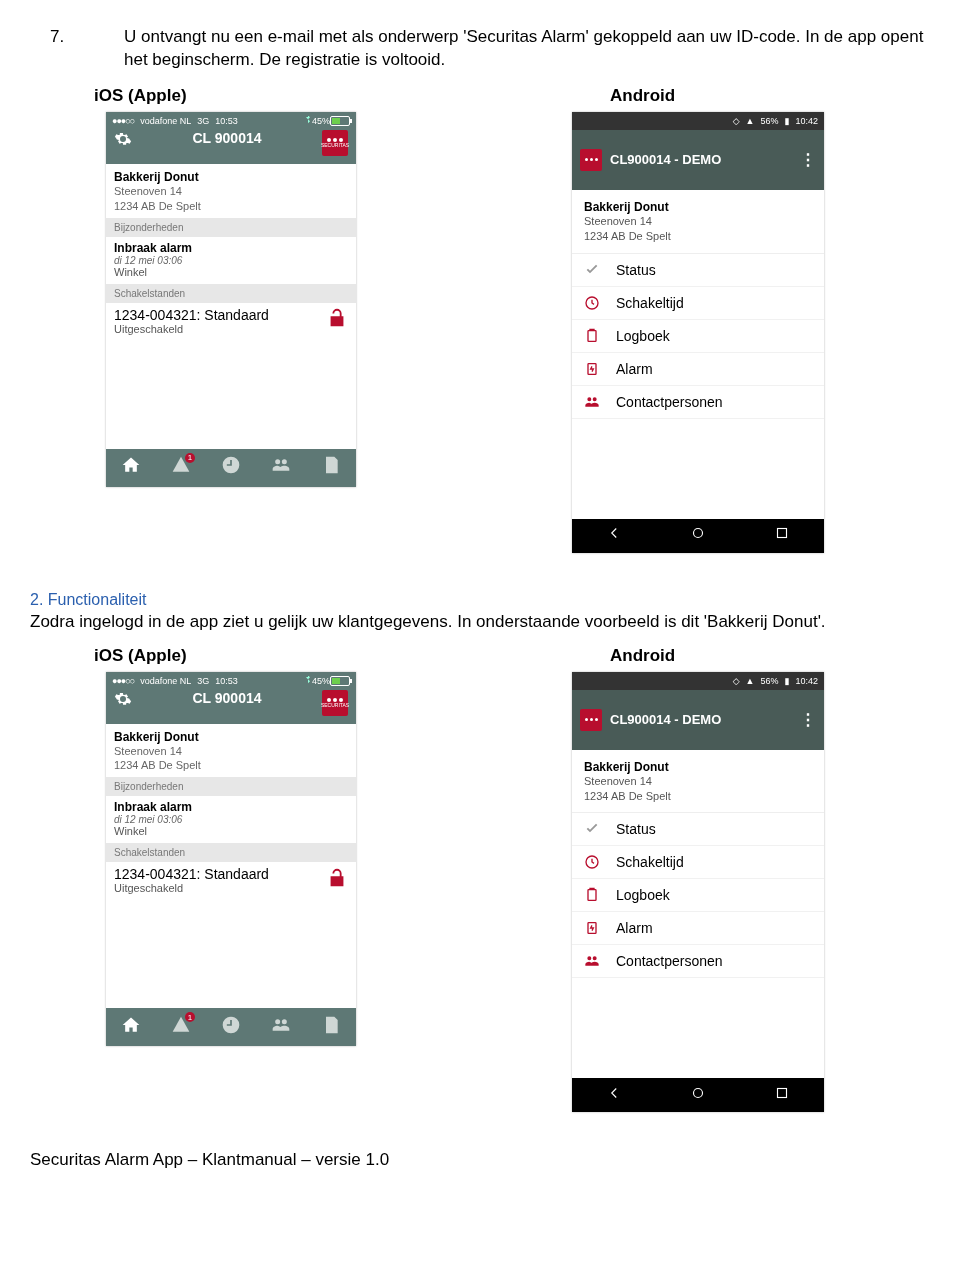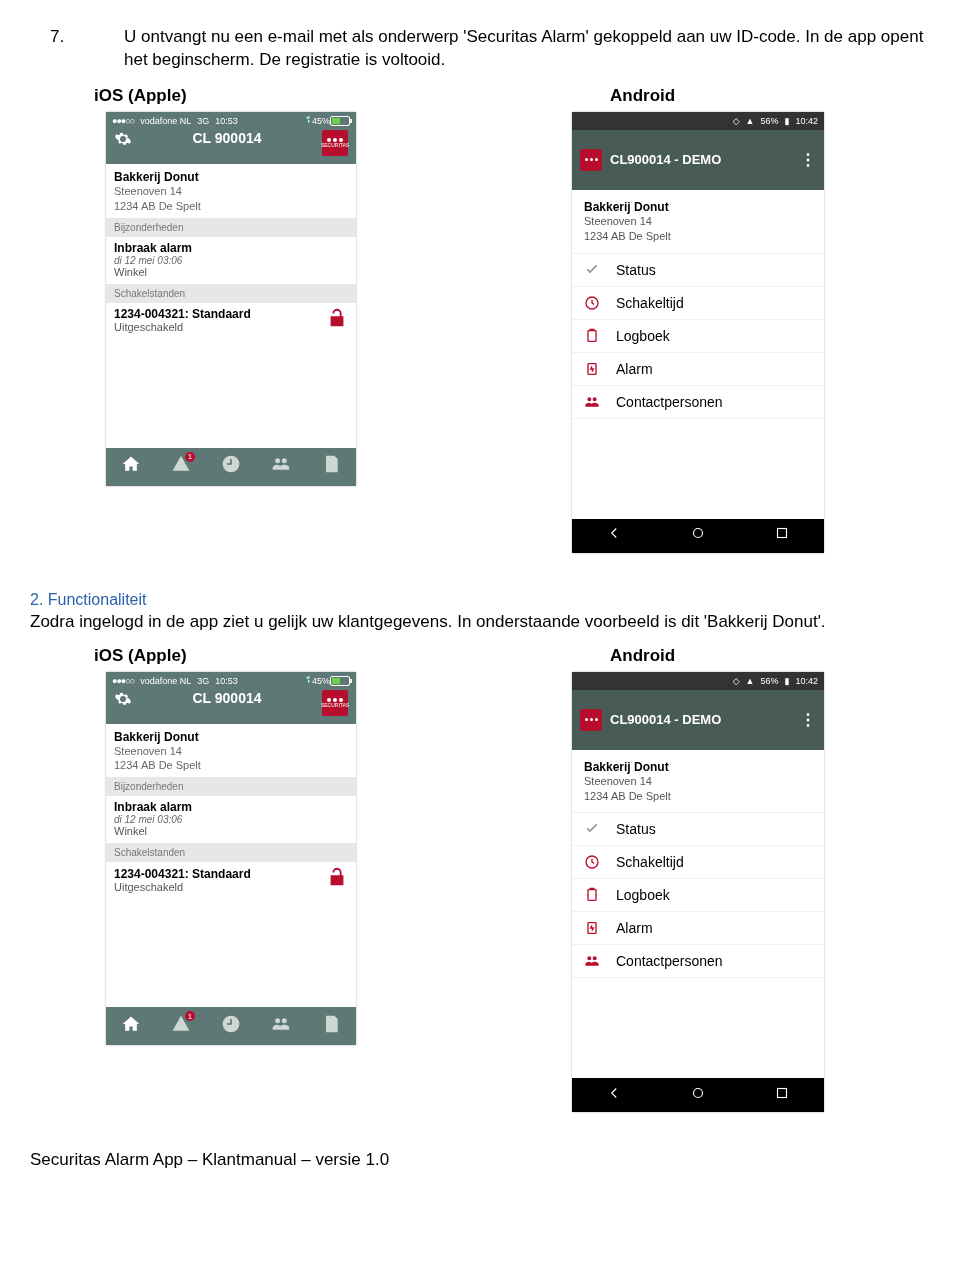--- a/index.html
+++ b/index.html
@@ -30,21 +30,21 @@
   .ios-body{background:#fff}
   .info-block{padding:6px 8px 4px 8px}
   .info-block .name{font-weight:bold;font-size:12px}
   .info-block .addr{font-size:11px;color:#666;line-height:1.35}
   .section-hdr{background:#e7e7e7;color:#777;font-size:10px;padding:4px 8px}
   .alarm-row{padding:4px 8px 6px 8px}
   .alarm-row .line1{font-weight:bold;font-size:12px}
   .alarm-row .line2{font-size:10px;font-style:italic;color:#666}
   .alarm-row .line3{font-size:11px;color:#555}
   .schakel-row{display:flex;align-items:center;justify-content:space-between;padding:4px 8px 6px 8px}
-  .schakel-txt .line1{font-weight:bold;font-size:12px}
+  .schakel-txt .line1{font-weight:normal;font-size:14px}
   .schakel-txt .line2{font-size:11px;color:#555}
   .lock-icon svg{width:22px;height:22px;fill:#b80e2e}
   .ios-space{height:108px}
   .ios-tabbar{display:flex;justify-content:space-around;align-items:center;background:#5e7875;height:38px;position:relative}
   .tab-icon svg{width:20px;height:20px;fill:#cfd7d5}
   .tab-icon.active svg{fill:#fff}
   .badge{position:absolute;top:4px;left:79px;background:#b80e2e;color:#fff;font-size:8px;width:10px;height:10px;border-radius:50%;display:flex;align-items:center;justify-content:center}
   .and-status{display:flex;justify-content:flex-end;align-items:center;background:#333;color:#fff;font-size:9px;padding:2px 6px;height:14px;gap:6px}
   .and-header{display:flex;align-items:center;background:#495b57;height:36px;padding:12px 8px;color:#fff}
   .and-logo{width:22px;height:22px;background:#b80e2e;border-radius:2px;margin-right:8px;display:flex;align-items:center;justify-content:center}

